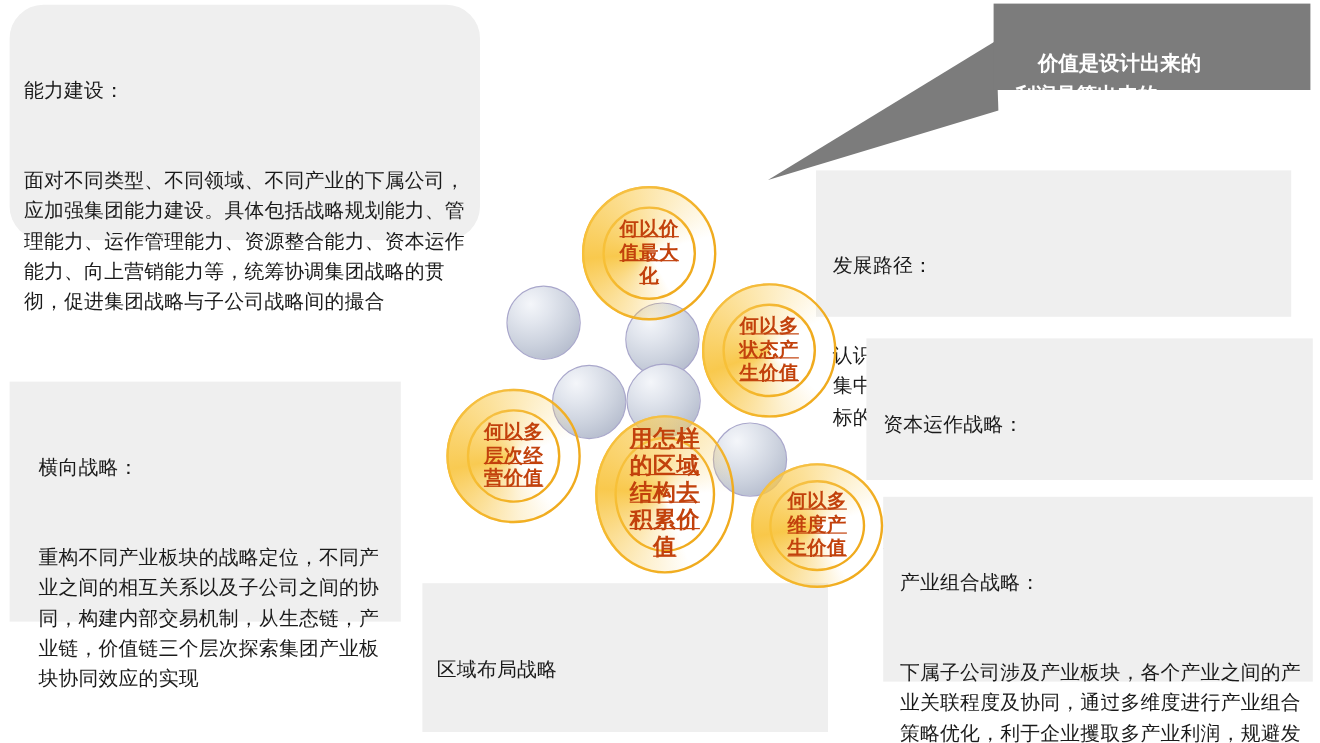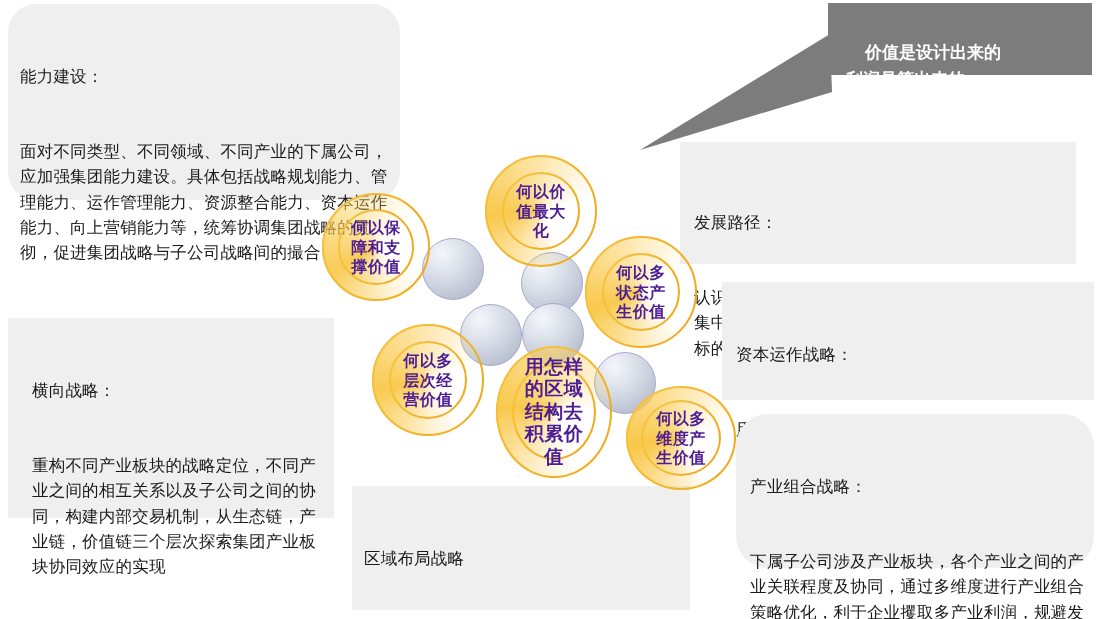--- a/index.html
+++ b/index.html
@@ -89,27 +89,28 @@
     border-radius: 50%;
     border: 2.2px solid #f0ab1e;
   }
   .ring-wrap .label {
     position: absolute;
     left: 0;
     right: 0;
     top: 50%;
     transform: translateY(-50%);
     text-align: center;
-    color: #4c1d95;
+    color: #c2410c;
     font-weight: 700;
     font-size: 16px;
     line-height: 1.22;
     letter-spacing: 0.5px;
     white-space: pre-line;
     z-index: 3;
+    text-decoration: underline;
   }
   
   .ring-paint {
     position: absolute;
     inset: 0;
     border-radius: 50%;
     z-index: 1;
   }
 </style>
 </head>
@@ -130,21 +131,21 @@
   <div class="panel" style="left:680px; top:142px; width:396px; height:122px; padding:18px 10px 8px 14px;">
     <span class="ptitle">发展路径：</span>
     <span class="pbody">认识规律和本质，囊括整个企业，基于战略定位，集中解决企业走什么样的路、如何走、达到何种目标的问题</span>
   </div>
 
   <div class="panel" style="left:722px; top:282px; width:372px; height:118px; padding:10px 10px 8px 14px;">
     <span class="ptitle">资本运作战略：</span>
     <span class="pbody">用资本驱动优势金融资源，有效利用多层次资本市场体系，探究未来的资本、资产运作思路</span>
   </div>
 
-  <div class="panel" style="left:736px; top:414px; width:358px; height:154px; padding:10px 10px 8px 14px;border-radius:32px;">
+  <div class="panel" style="left:736px; top:414px; width:358px; height:154px; padding:10px 10px 8px 14px;">
     <span class="ptitle">产业组合战略：</span>
     <span class="pbody">下属子公司涉及产业板块，各个产业之间的产业关联程度及协同，通过多维度进行产业组合策略优化，利于企业攫取多产业利润，规避发展风险</span>
   </div>
 
   <div class="panel" style="left:352px; top:486px; width:338px; height:124px; padding:10px 22px 8px 12px;">
     <span class="ptitle">区域布局战略</span>
     
   </div>
 
   <svg class="callout-tail" width="260" height="120" style="left:632px; top:34px;" viewBox="0 0 260 120">
@@ -156,34 +157,20 @@
 利润是算出来的
 发展是结构管理的结果</span>
   </div>
 
   <div class="sphere" style="left:422px; top:238px; width:60px; height:60px;"></div>
   <div class="sphere" style="left:521px; top:252px; width:60px; height:60px;"></div>
   <div class="sphere" style="left:460px; top:304px; width:60px; height:60px;"></div>
   <div class="sphere" style="left:522px; top:303px; width:60px; height:60px;"></div>
   <div class="sphere" style="left:594px; top:352px; width:60px; height:60px;"></div>
 
-  <div class="ring-wrap" style="left:322px; top:193px; width:108px; height:108px;">
-    <div class="ring-paint" style="background: conic-gradient(from 120deg,
-                  rgba(248,195,58,0.0) 0deg,
-                  rgba(248,195,58,0.18) 40deg,
-                  rgba(248,195,58,0.85) 120deg,
-                  rgba(250,210,100,0.55) 200deg,
-                  rgba(255,255,255,0.0) 290deg,
-                  rgba(248,195,58,0.0) 360deg);"></div>
-    <div class="ring-outer"></div>
-    <div class="ring-inner" style="left:16px; top:16px; right:16px; bottom:16px;"></div>
-    <div class="label">何以保
-障和支
-撑价值</div>
-  </div>
 
   <div class="ring-wrap" style="left:485px; top:155px; width:112px; height:112px;">
     <div class="ring-paint" style="background: conic-gradient(from 150deg,
                   rgba(248,195,58,0.0) 0deg,
                   rgba(248,195,58,0.25) 35deg,
                   rgba(248,195,58,0.9) 115deg,
                   rgba(250,206,90,0.6) 195deg,
                   rgba(255,255,255,0.0) 285deg,
                   rgba(248,195,58,0.0) 360deg);"></div>
     <div class="ring-outer"></div>

